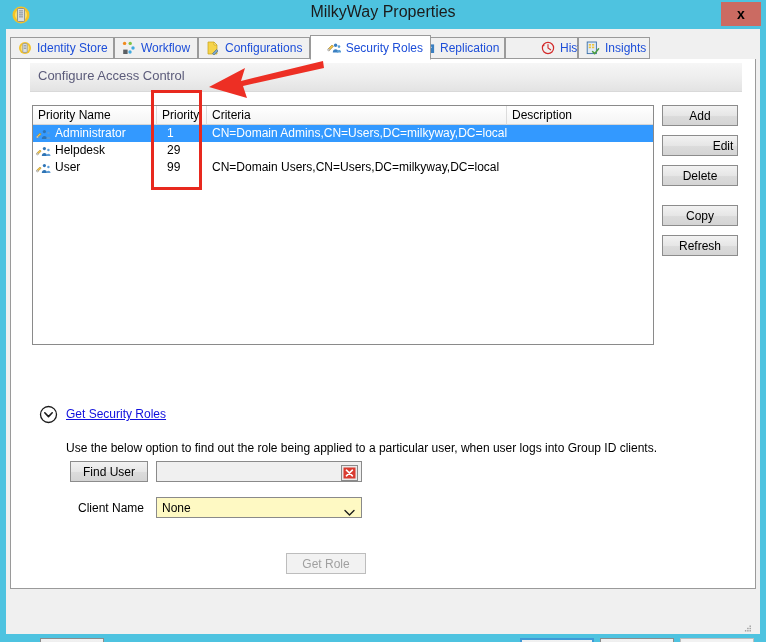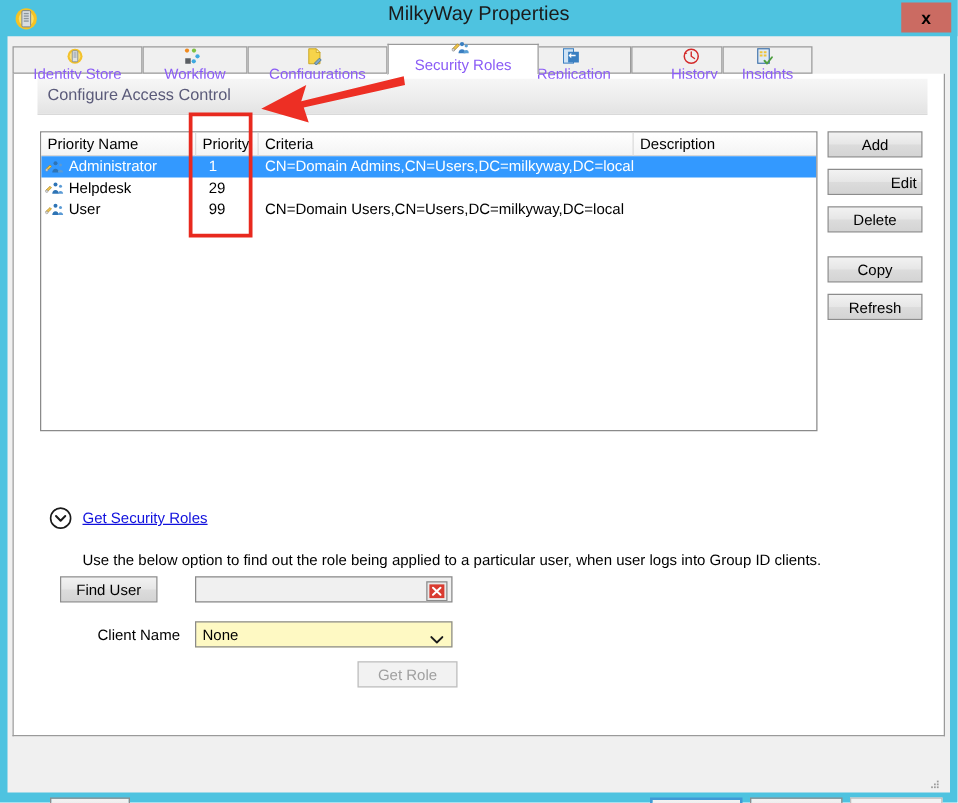--- a/index.html
+++ b/index.html
@@ -45,24 +45,23 @@
   .tabstrip{
     position:absolute;left:4px;top:6px;width:746px;height:24px;
   }
   .tab{
     position:absolute;top:2px;height:22px;
     background:#f0f0f0;
     border:1px solid #9a9a9a;
     box-sizing:border-box;
     display:flex;align-items:center;
     padding:0 7px;
-    font-size:12px;color:#8b5cf6;
+    font-size:12px;color:#1d4ed8;
     cursor:default;
     white-space:nowrap;
-    flex-direction:column;
   }
   .tab.active{
     top:0;height:25px;
     background:#ffffff;
     border-bottom:1px solid #ffffff;
     z-index:5;
   }
   .tab .ticon{
     width:14px;height:14px;margin-right:5px;flex:0 0 auto;
     display:block;
@@ -139,21 +138,21 @@
   }
   .link{
     position:absolute;left:60px;top:378px;
     font-size:12px;color:#1111dd;text-decoration:underline;
     cursor:pointer;white-space:nowrap;
   }
   .desc{
     position:absolute;left:60px;top:412px;
     font-size:12px;color:#000;white-space:nowrap;
   }
-  .findbtn{position:absolute;left:42px;top:432px;width:78px;height:21px;}
+  .findbtn{position:absolute;left:64px;top:432px;width:78px;height:21px;}
   .textfield{
     position:absolute;left:150px;top:432px;width:206px;height:21px;
     background:#f0f0f0;border:1px solid #8a8a8a;box-sizing:border-box;
   }
   .clear-icon{
     position:absolute;right:3px;top:3px;width:15px;height:14px;
     border:1px solid #8a8a8a;background:#e9e9e9;
     display:flex;align-items:center;justify-content:center;
   }
   .lbl{
@@ -162,21 +161,21 @@
   .combo{
     position:absolute;left:150px;top:468px;width:206px;height:21px;
     background:#fef9c3;border:1px solid #8a8a8a;box-sizing:border-box;
   }
   .combo .val{
     position:absolute;left:5px;top:3px;font-size:12px;color:#000;
   }
   .combo .chev{
     position:absolute;right:6px;top:5px;width:11px;height:8px;
   }
-  .getrole{position:absolute;left:280px;top:500px;width:80px;height:21px;}
+  .getrole{position:absolute;left:280px;top:524px;width:80px;height:21px;}
   .appliedbox{
     position:absolute;left:384px;top:432px;width:262px;height:88px;
     background:#ffffff;border:1px solid #8a8a8a;box-sizing:border-box;
   }
   .appliedbox .ab-head{
     position:absolute;left:2px;top:2px;right:2px;height:18px;
     background:linear-gradient(to bottom,#ffffff 0%,#f5f5f5 100%);
     border-bottom:1px solid #d6d6d6;
     font-size:12px;color:#000;padding-left:5px;line-height:18px;
     box-sizing:border-box;

